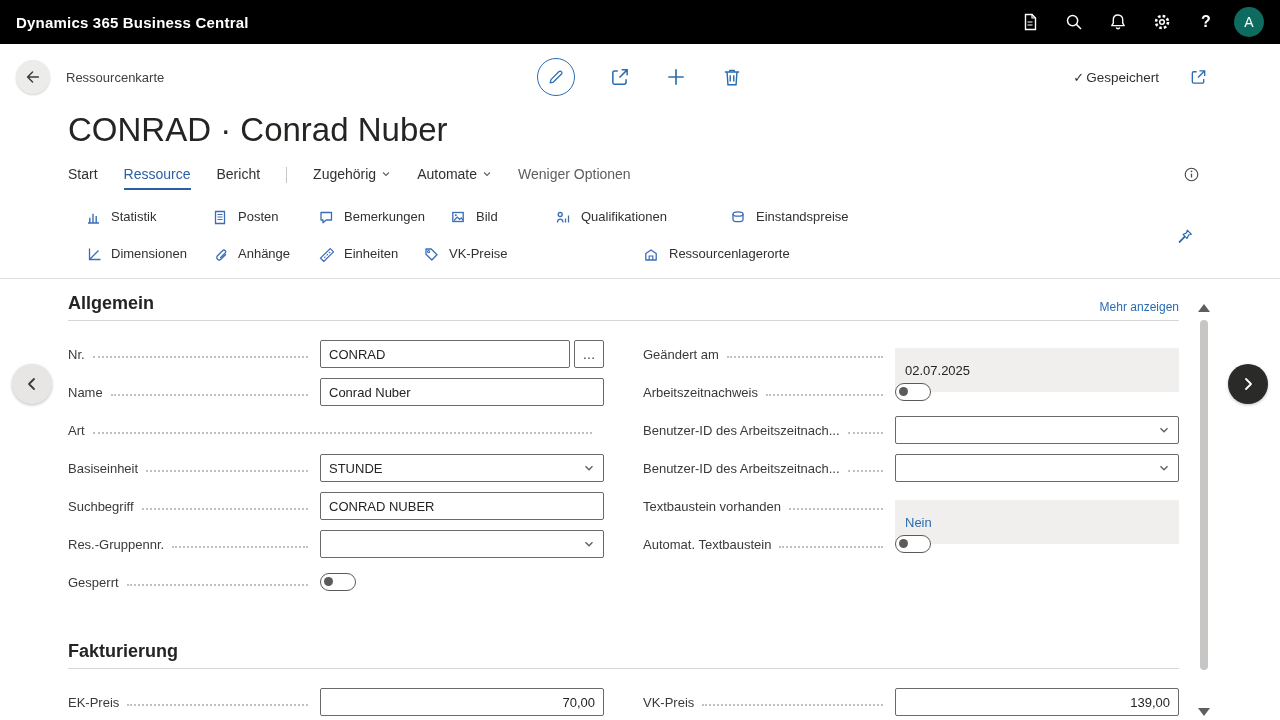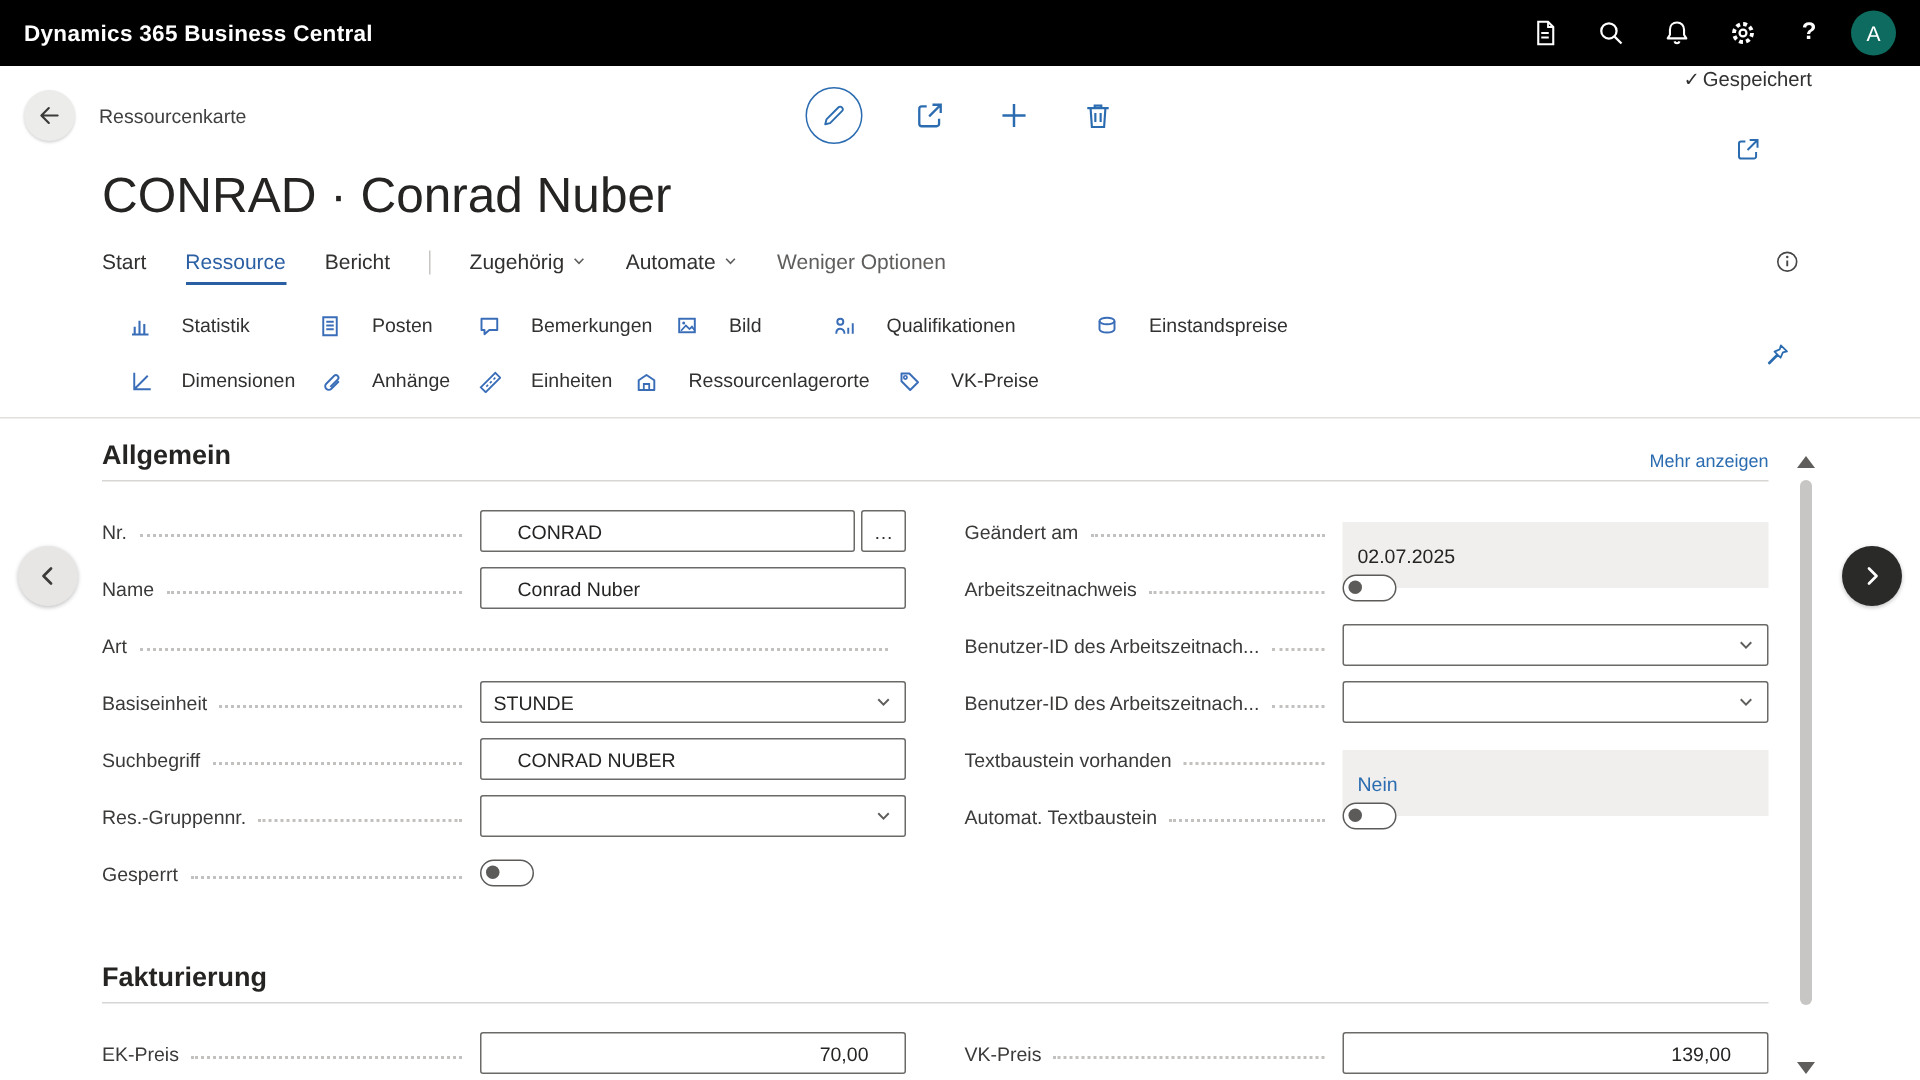--- a/index.html
+++ b/index.html
@@ -18,54 +18,54 @@
   .cmdrow{position:relative;height:66px;display:flex;align-items:center;padding-left:16px;}
   .back-btn{width:34px;height:34px;border-radius:50%;background:#ececeb;border:none;display:flex;
             align-items:center;justify-content:center;cursor:pointer;box-shadow:0 1px 2px rgba(0,0,0,.18);}
   .crumb{font-size:13px;color:#404040;margin-left:16px;text-align:right;}
   .center-actions{position:absolute;left:50%;top:50%;transform:translate(-50%,-50%);
                   display:flex;align-items:center;gap:34px;}
   .pencil-circle{width:38px;height:38px;border-radius:50%;border:1px solid #2b6cb0;background:#fff;
                  display:flex;align-items:center;justify-content:center;cursor:pointer;}
   .act-icon{display:flex;align-items:center;justify-content:center;cursor:pointer;background:none;border:none;padding:0;}
   .right-status{position:absolute;right:72px;top:50%;transform:translateY(-50%);
-                display:flex;align-items:center;gap:30px;flex-direction:column;}
+                display:flex;align-items:center;gap:30px;}
   .saved{font-size:13.5px;color:#323130;display:flex;align-items:center;gap:2px;}
   .check-icon::before{content:"✓";font-size:13px;color:#323130;}
   
   .page-title{margin:0 0 0 68px;font-size:33px;font-weight:300;color:#252423;line-height:40px;}
   .tabs{display:flex;align-items:center;margin:16px 80px 0 68px;font-size:14px;gap:26px;}
   .tab{color:#323130;padding-bottom:6px;border-bottom:2px solid transparent;cursor:pointer;
        display:flex;align-items:center;gap:5px;white-space:nowrap;}
   .tab.active{color:#2b5fa3;border-bottom-color:#2b5fa3;}
   .tab.muted{color:#605e5c;}
   .vdiv{width:1px;height:16px;background:#c8c6c4;margin-bottom:6px;}
   .tabs .info{margin-left:auto;margin-bottom:4px;}
   
   .ribbon{position:relative;margin-top:8px;border-bottom:1px solid #e1dfdd;padding-bottom:6px;}
   .rrow{display:flex;padding-left:76px;height:37px;align-items:center;}
   .rcell{flex:none;display:flex;}
   .c1{width:127px}.c2{width:106px}.c3{width:132px}.c4{width:105px}.c5{width:175px}.c6{width:220px}
-  .ritem{display:inline-flex;align-items:center;gap:20px;font-size:13px;color:#323130;
+  .ritem{display:inline-flex;align-items:center;gap:10px;font-size:13px;color:#323130;
          padding:7px 9px;border-radius:2px;cursor:pointer;white-space:nowrap;background:transparent;border:none;}
   .ritem.active{background:#cfe4f5;}
   .pin{position:absolute;right:80px;top:50%;transform:translateY(-50%);cursor:pointer;background:none;border:none;}
   
   .content{margin:0 101px 0 68px;position:relative;}
   .sec-head{display:flex;align-items:flex-end;justify-content:space-between;
             border-bottom:1px solid #d8d6d4;padding:14px 0 6px 0;}
   .sec-title{font-size:18px;font-weight:bold;color:#252423;}
   .more-link{font-size:12px;color:#2b6cb0;cursor:pointer;}
   .form{display:grid;grid-template-columns:1fr 1fr;column-gap:39px;margin-top:14px;}
   .frow{display:flex;align-items:center;height:38px;}
   .flabel{flex:none;font-size:13px;color:#3b3a39;white-space:nowrap;}
   .leader{flex:1;min-width:10px;height:0;border-bottom:2px dotted #c3c1bf;margin:6px 12px 0 8px;align-self:center;}
   .control{flex:none;width:284px;display:flex;align-items:center;}
   .tinput{width:100%;height:28px;border:1px solid #6b6a68;border-radius:2px;font-size:13px;
-          font-family:"Liberation Sans",sans-serif;padding:0 24px;color:#252423;background:#fff;box-sizing:border-box;}
+          font-family:"Liberation Sans",sans-serif;padding:0 8px;color:#252423;background:#fff;box-sizing:border-box;}
   .tinput.num{text-align:right;}
   .assist{flex:none;width:30px;height:28px;margin-left:4px;border:1px solid #6b6a68;border-radius:2px;
           background:#fff;font-size:13px;color:#323130;cursor:pointer;line-height:1;}
   .combo{width:100%;height:28px;border:1px solid #6b6a68;border-radius:2px;background:#fff;display:flex;
          align-items:center;padding:0 8px;font-size:13px;color:#252423;cursor:pointer;box-sizing:border-box;}
   .combo .cval{flex:1;}
   .readonly{width:100%;height:44px;background:#f0efee;display:flex;align-items:center;padding:0 10px;
             font-size:13px;color:#252423;box-sizing:border-box;margin-top:32px;}
   .readonly .link-val{color:#2b6cb0;}
   .toggle{position:relative;width:36px;height:18px;border:1.5px solid #5c5b59;border-radius:10px;
@@ -270,36 +270,36 @@
       </span>
     <span class="rcell c4">
         <button class="ritem">
       <svg width="16" height="16" viewBox="0 0 16 16">
             <path d="M2.5 12.2 12.2 2.5l3.3 3.3L5.8 15.5z" fill="none" stroke="#3a6db8" stroke-width="1.2"></path>
             <path d="M6.2 11.8l1.2-1.2M8.6 9.4 9.8 8.2M11 7l1.2-1.2" stroke="#3a6db8" stroke-width="1.1"></path>
           </svg>
       <span>Einheiten</span>
         </button>
       </span>
+    <span class="rcell c6">
+        <button class="ritem">
+      <svg width="16" height="16" viewBox="0 0 16 16">
+            <path d="M3 3h5.2L14 8.8 8.8 14 3 8.2z" fill="none" stroke="#3a6db8" stroke-width="1.3" stroke-linejoin="round"></path>
+            <circle cx="5.6" cy="5.6" r="1.1" fill="none" stroke="#3a6db8" stroke-width="1.1"></circle>
+          </svg>
+      <span>VK-Preise</span>
+        </button>
+      </span>
     <span class="rcell c5">
         <button class="ritem">
       <svg width="16" height="16" viewBox="0 0 16 16">
             <path d="M2.8 7.5 8 4l5.2 3.5V14H2.8z" fill="none" stroke="#3a6db8" stroke-width="1.3" stroke-linejoin="round"></path>
             <path d="M6.2 14v-4h3.6v4" fill="none" stroke="#3a6db8" stroke-width="1.2"></path>
           </svg>
       <span>Ressourcenlagerorte</span>
-        </button>
-      </span>
-    <span class="rcell c6">
-        <button class="ritem">
-      <svg width="16" height="16" viewBox="0 0 16 16">
-            <path d="M3 3h5.2L14 8.8 8.8 14 3 8.2z" fill="none" stroke="#3a6db8" stroke-width="1.3" stroke-linejoin="round"></path>
-            <circle cx="5.6" cy="5.6" r="1.1" fill="none" stroke="#3a6db8" stroke-width="1.1"></circle>
-          </svg>
-      <span>VK-Preise</span>
         </button>
       </span>
   </div>
   <button class="pin">
     <svg width="18" height="18" viewBox="0 0 20 20">
         <path d="M12.5 3l4.5 4.5-3 .8-1.7 3.9-2-2L4 16.5l-.5-.5 6.3-6.3-2-2 3.9-1.7z" fill="none" stroke="#2b6cb0" stroke-width="1.3" stroke-linejoin="round"></path>
       </svg>
   </button>
 </div>
 

